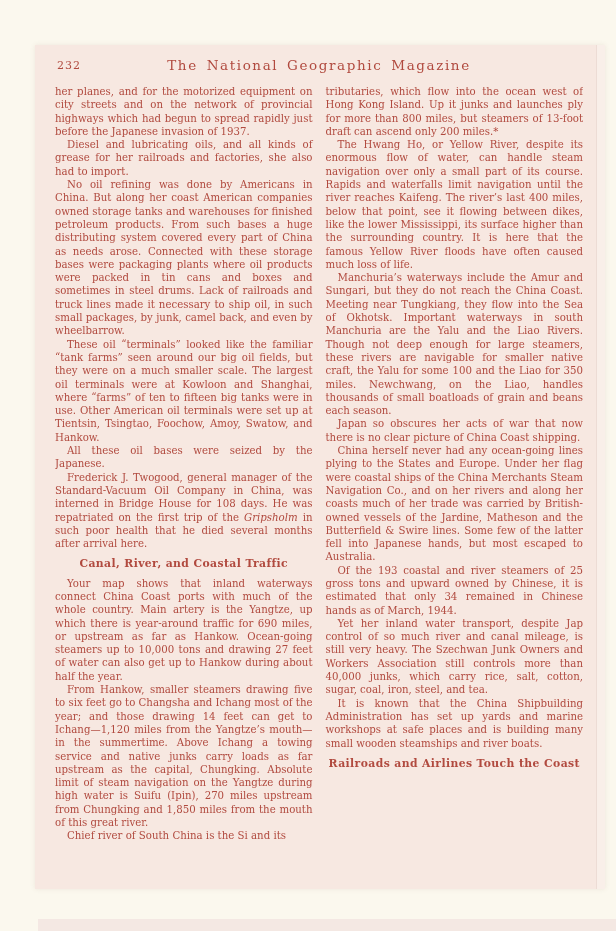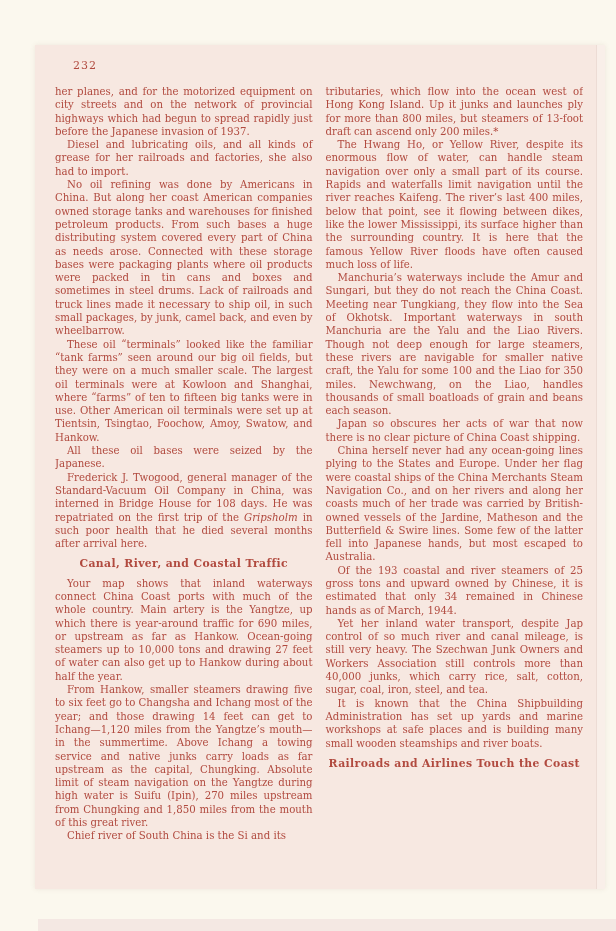--- a/index.html
+++ b/index.html
@@ -26,21 +26,21 @@
     border-left: 1px solid #eddcd5;
   }
   .bottom-band {
     position: absolute;
     left: 38px; right: 0; bottom: 0;
     height: 12px;
     background: #f4e8e3;
   }
   .page-header {
     position: absolute;
-    top: 12px; left: 36px; right: 22px;
+    top: 12px; left: 20px; right: 22px;
     height: 18px;
   }
   .folio {
     position: absolute;
     left: 2px; top: 2px;
     font-size: 11px;
     letter-spacing: 1px;
   }
   .magazine-title {
     text-align: center;
@@ -84,20 +84,21 @@
   i { font-style: italic; }
 </style>
 </head>
 <body>
 
 <div class="scan-page">
   <div class="page-edge-strip"></div>
 
   <div class="page-header">
     <span class="folio">232</span>
+    <div class="magazine-title">The National Geographic Magazine</div>
   </div>
 
   <div class="columns">
 
     <div class="col">
       <p class="para noindent">her planes, and for the motorized equipment on city streets and on the network of provincial highways which had begun to spread rapidly just before the Japanese invasion of 1937.</p>
       <p class="para">Diesel and lubricating oils, and all kinds of grease for her railroads and factories, she also had to import.</p>
       <p class="para">No oil refining was done by Americans in China.  But along her coast American companies owned storage tanks and warehouses for finished petroleum products.  From such bases a huge distributing system covered every part of China as needs arose.  Connected with these storage bases were packaging plants where oil products were packed in tin cans and boxes and sometimes in steel drums.  Lack of railroads and truck lines made it necessary to ship oil, in such small packages, by junk, camel back, and even by wheelbarrow.</p>
       <p class="para">These oil “terminals” looked like the familiar “tank farms” seen around our big oil fields, but they were on a much smaller scale.  The largest oil terminals were at Kowloon and Shanghai, where “farms” of ten to fifteen big tanks were in use.  Other American oil terminals were set up at Tientsin, Tsingtao, Foochow, Amoy, Swatow, and Hankow.</p>
       <p class="para">All these oil bases were seized by the Japanese.</p>

